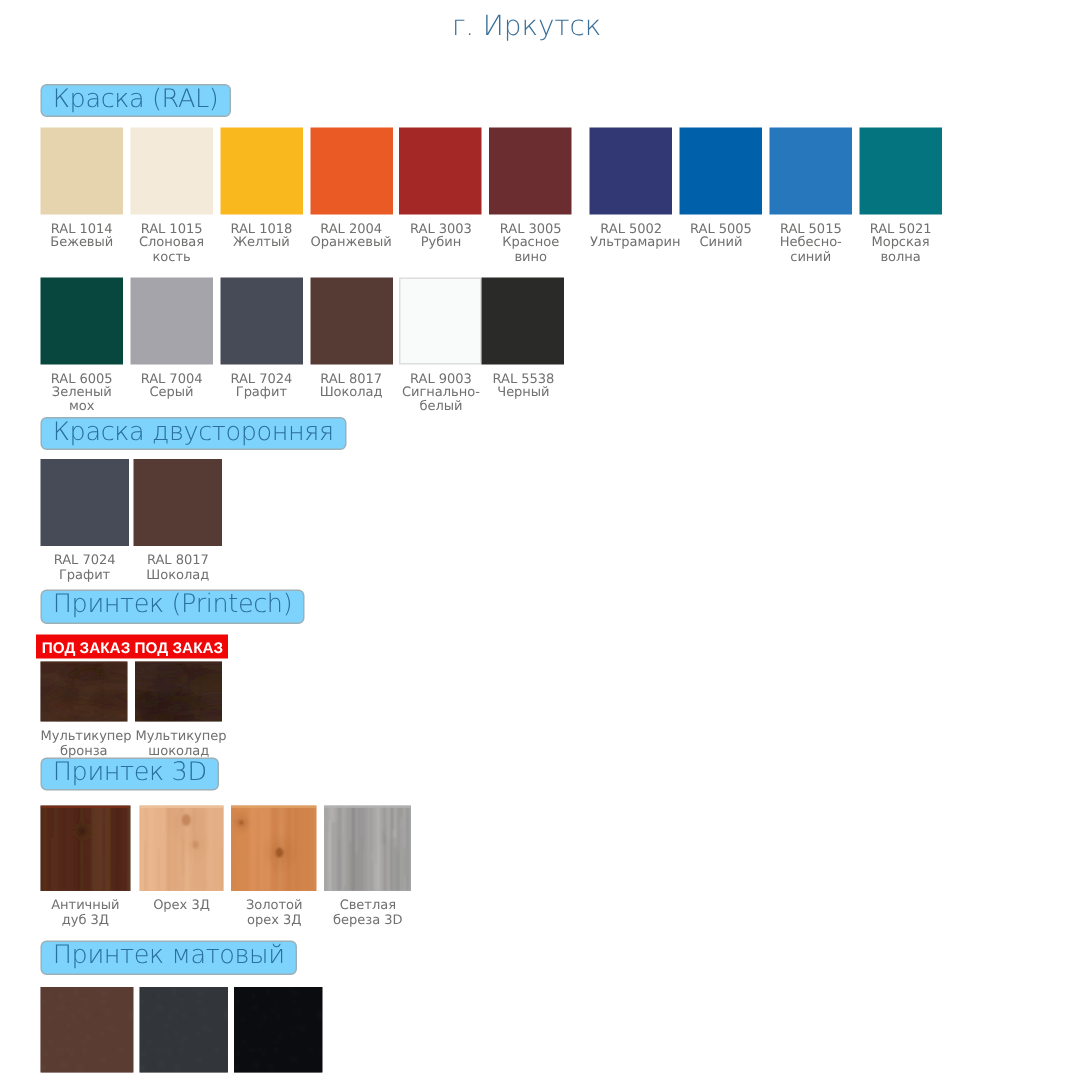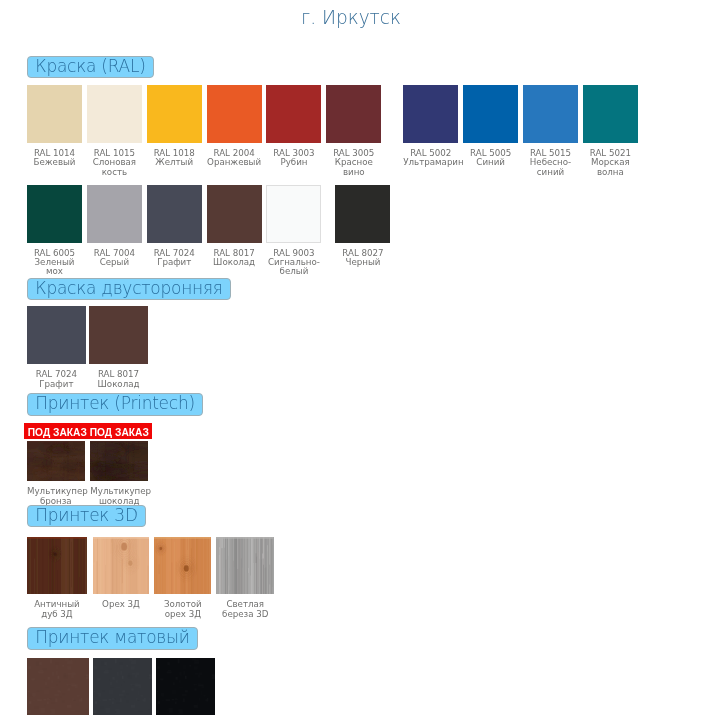--- a/index.html
+++ b/index.html
@@ -69,21 +69,21 @@
           <span>Оранжевый</span>
         </div>
       </div>
       <div class="sw" style="width:55px;margin-right:4.87px">
         <div class="chip" style="width:55px;height:57.6px;background:#a32826"></div>
         <div class="cap">
           <span>RAL 3003</span> 
           <span>Рубин</span>
         </div>
       </div>
-      <div class="sw" style="width:55px;margin-right:22px">
+      <div class="sw" style="width:55px;margin-right:12px">
         <div class="chip" style="width:55px;height:57.6px;background:#6c2d31"></div>
         <div class="cap">
           <span>RAL 3005</span> 
           <span>Красное вино</span>
         </div>
       </div>
       <div class="sw" style="width:55px;margin-right:4.87px">
         <div class="chip" style="width:55px;height:57.6px;background:#313873"></div>
         <div class="cap">
           <span>RAL 5002</span> 
@@ -134,31 +134,31 @@
           <span>Графит</span>
         </div>
       </div>
       <div class="sw" style="width:55px;margin-right:4.87px">
         <div class="chip" style="width:55px;height:57.6px;background:#563a34"></div>
         <div class="cap">
           <span>RAL 8017</span> 
           <span>Шоколад</span>
         </div>
       </div>
-      <div class="sw" style="width:55px;margin-right:14px">
+      <div class="sw" style="width:55px;margin-right:0">
         <div class="chip bordered" style="width:55px;height:57.6px;background:#f9fafa"></div>
         <div class="cap">
           <span>RAL 9003</span> 
           <span>Сигнально-белый</span>
         </div>
       </div>
       <div class="sw" style="width:55px;margin-right:0px">
         <div class="chip" style="width:55px;height:57.6px;background:#2a2a28"></div>
         <div class="cap">
-          <span>RAL 8027</span> 
+          <span>RAL 5538</span> 
           <span>Черный</span>
         </div>
       </div>
     </div>
   </div>
 
   <div class="section">
     <div class="badge" style="left:27px;top:277.8px">Краска двусторонняя</div>
     <div class="row" style="left:27px;top:306.1px">
       <div class="sw" style="width:58.75px;margin-right:3.65px">

